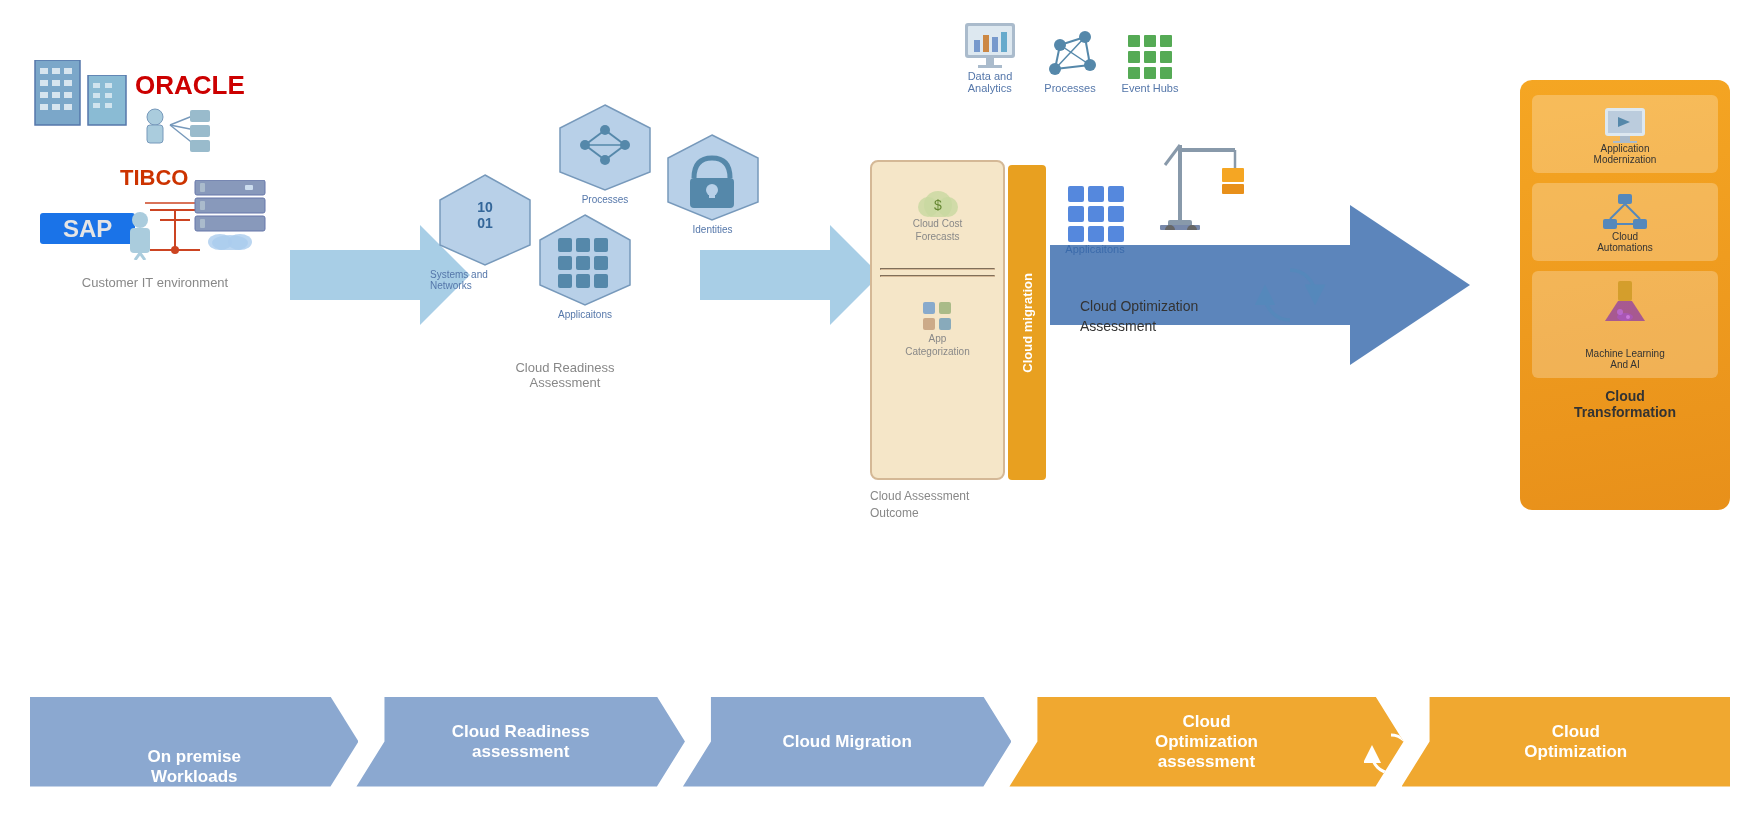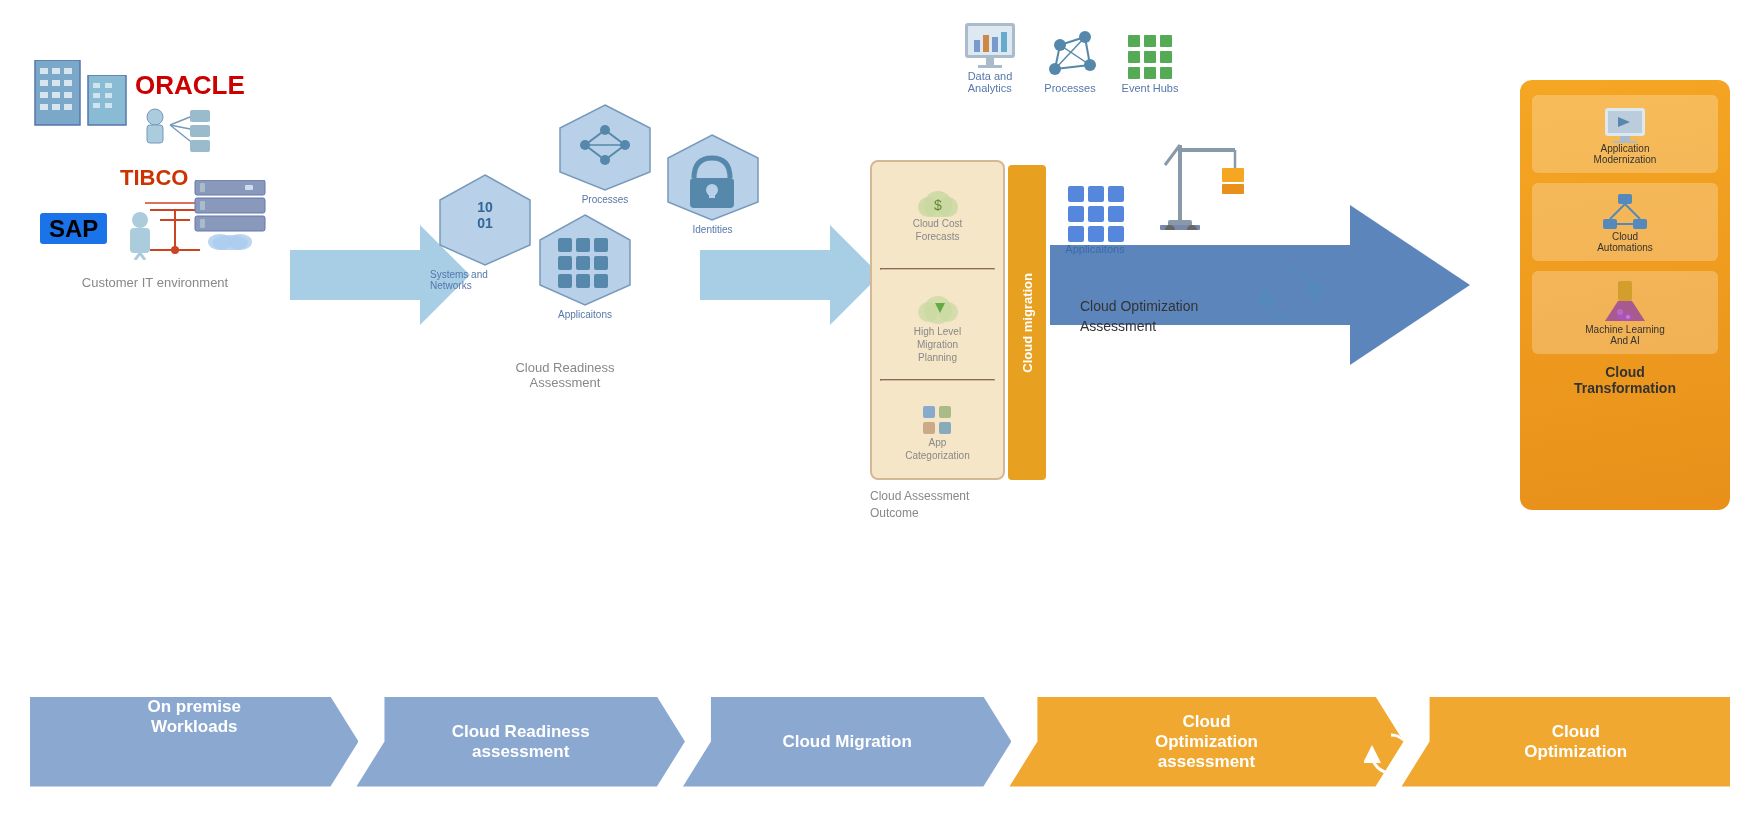--- a/index.html
+++ b/index.html
@@ -92,21 +92,21 @@
         <rect x="10" y="21" width="5" height="9" rx="1" fill="#aabbcc"></rect>
         <rect x="5" y="36" width="70" height="15" rx="2" fill="#8899bb" stroke="#6677aa"></rect>
         <rect x="10" y="39" width="5" height="9" rx="1" fill="#aabbcc"></rect>
 
         <ellipse cx="40" cy="63" rx="18" ry="8" fill="#aaccee" opacity="0.8"></ellipse>
         <ellipse cx="30" cy="62" rx="12" ry="8" fill="#aaccee" opacity="0.8"></ellipse>
         <ellipse cx="50" cy="62" rx="12" ry="8" fill="#aaccee" opacity="0.8"></ellipse>
       </svg>
 
       <div style="position:absolute; left:20px; top:165px;">
-        <span style="background:#1a73e8; color:#000000; font-size:24px; font-weight:bold; padding:2px 9px; border-radius:3px;">SAP</span>
+        <span style="background:#1a73e8; color:#e5e5e5; font-size:24px; font-weight:bold; padding:2px 23px; border-radius:3px;">SAP</span>
       </div>
 
       <svg width="40" height="50" style="position:absolute;left:100px;top:160px;">
         <circle cx="20" cy="10" r="8" fill="#aaccdd"></circle>
         <rect x="10" y="18" width="20" height="25" rx="4" fill="#aaccdd"></rect>
         <line x1="20" y1="43" x2="15" y2="50" stroke="#aaccdd" stroke-width="3"></line>
         <line x1="20" y1="43" x2="25" y2="50" stroke="#aaccdd" stroke-width="3"></line>
       </svg>
     </div>
 
@@ -189,29 +189,20 @@
           <circle cx="25" cy="28" r="14" fill="#c8d8a0" opacity="0.8"></circle>
           <circle cx="15" cy="30" r="10" fill="#c8d8a0" opacity="0.8"></circle>
           <circle cx="35" cy="30" r="10" fill="#c8d8a0" opacity="0.8"></circle>
           <text x="25" y="33" text-anchor="middle" font-size="14" fill="#668833">$</text>
         </svg>
         <div style="font-size:10px; color:#888; line-height:1.3;">Cloud Cost<br>Forecasts</div>
       </div>
 
       <hr style="border-color:#d4b896; margin:5px 0;">
 
-      <div style="text-align:center; margin:15px 0;">
-        <svg width="50" height="40" style="display:block;margin:0 auto;">
-          <circle cx="25" cy="25" r="14" fill="#c8d8a0" opacity="0.7"></circle>
-          <circle cx="15" cy="27" r="10" fill="#c8d8a0" opacity="0.7"></circle>
-          <circle cx="35" cy="27" r="10" fill="#c8d8a0" opacity="0.7"></circle>
-          <polygon points="22,18 32,18 27,28" fill="#66aa44"></polygon>
-        </svg>
-        <div style="font-size:10px; color:#888; line-height:1.3;">High Level<br>Migration<br>Planning</div>
-      </div>
 
       <hr style="border-color:#d4b896; margin:5px 0;">
 
       <div style="text-align:center; margin-top:15px;">
         <svg width="50" height="40" style="display:block;margin:0 auto;">
           <rect x="10" y="10" width="12" height="12" rx="2" fill="#88aacc"></rect>
           <rect x="26" y="10" width="12" height="12" rx="2" fill="#aabb88"></rect>
           <rect x="10" y="26" width="12" height="12" rx="2" fill="#ccaa88"></rect>
           <rect x="26" y="26" width="12" height="12" rx="2" fill="#88aabb"></rect>
         </svg>
@@ -352,41 +343,41 @@
         <rect x="18" y="3" width="14" height="10" rx="2" fill="#5588bb"></rect>
         <rect x="3" y="28" width="14" height="10" rx="2" fill="#5588bb"></rect>
         <rect x="33" y="28" width="14" height="10" rx="2" fill="#5588bb"></rect>
         <line x1="25" y1="13" x2="10" y2="28" stroke="#5588bb" stroke-width="2"></line>
         <line x1="25" y1="13" x2="40" y2="28" stroke="#5588bb" stroke-width="2"></line>
         <line x1="17" y1="33" x2="33" y2="33" stroke="#5588bb" stroke-width="2"></line>
       </svg>
       <div style="font-size:10px; color:#333; text-align:center; font-weight:500;">Cloud<br>Automations</div>
     </div>
 
-    <div style="background:rgba(255,255,255,0.25); border-radius:6px; padding:8px; margin-bottom:10px; display:flex; flex-direction:column; align-items:center;">
+    <div style="background:rgba(255,255,255,0.25); border-radius:6px; padding:8px; margin-bottom:10px; display:flex; flex-direction:column; align-items:center;gap:24px;">
       <svg width="50" height="45">
 
         <rect x="18" y="2" width="14" height="20" rx="2" fill="#cc9922" opacity="0.8"></rect>
         <polygon points="5,42 45,42 32,22 18,22" fill="#8833aa" opacity="0.7"></polygon>
         <ellipse cx="25" cy="38" rx="8" ry="4" fill="#aa55cc" opacity="0.6"></ellipse>
 
         <circle cx="20" cy="33" r="3" fill="#cc77ff" opacity="0.5"></circle>
         <circle cx="28" cy="38" r="2" fill="#ee99ff" opacity="0.5"></circle>
       </svg>
       <div style="font-size:10px; color:#333; text-align:center; font-weight:500;">Machine Learning<br>And AI</div>
     </div>
 
     <div style="text-align:center; color:#333; font-size:14px; font-weight:bold; margin-top:10px;">Cloud<br>Transformation</div>
   </div>
 
 </div>
 
 <div style="position:absolute; bottom:0; left:0; width:1760px; height:165px; display:flex; align-items:center; background:#fff; padding:20px 30px; gap:0;">
 
-  <div style="flex:1; height:90px; background:#8ba8d0; display:flex; align-items:flex-start; justify-content:center; clip-path:polygon(0 0, calc(100% - 28px) 0, 100% 50%, calc(100% - 28px) 100%, 0 100%); margin-right:-2px;">
+  <div style="flex:1; height:90px; background:#8ba8d0; display:flex; align-items:flex-end; justify-content:center; clip-path:polygon(0 0, calc(100% - 28px) 0, 100% 50%, calc(100% - 28px) 100%, 0 100%); margin-right:-2px;">
     <div style="color:white; font-weight:bold; font-size:17px; text-align:center; padding:0 20px 0 20px;">On premise<br>Workloads</div>
   </div>
 
   <div style="flex:1; height:90px; background:#8ba8d0; display:flex; align-items:center; justify-content:center; clip-path:polygon(28px 0, calc(100% - 28px) 0, 100% 50%, calc(100% - 28px) 100%, 0 100%, 28px 50%); margin-right:-2px;">
     <div style="color:white; font-weight:bold; font-size:17px; text-align:center; padding:0 30px;">Cloud Readiness<br>assessment</div>
   </div>
 
   <div style="flex:1; height:90px; background:#8ba8d0; display:flex; align-items:center; justify-content:center; clip-path:polygon(28px 0, calc(100% - 28px) 0, 100% 50%, calc(100% - 28px) 100%, 0 100%, 28px 50%); margin-right:-2px;">
     <div style="color:white; font-weight:bold; font-size:17px; text-align:center; padding:0 30px;">Cloud Migration</div>
   </div>

